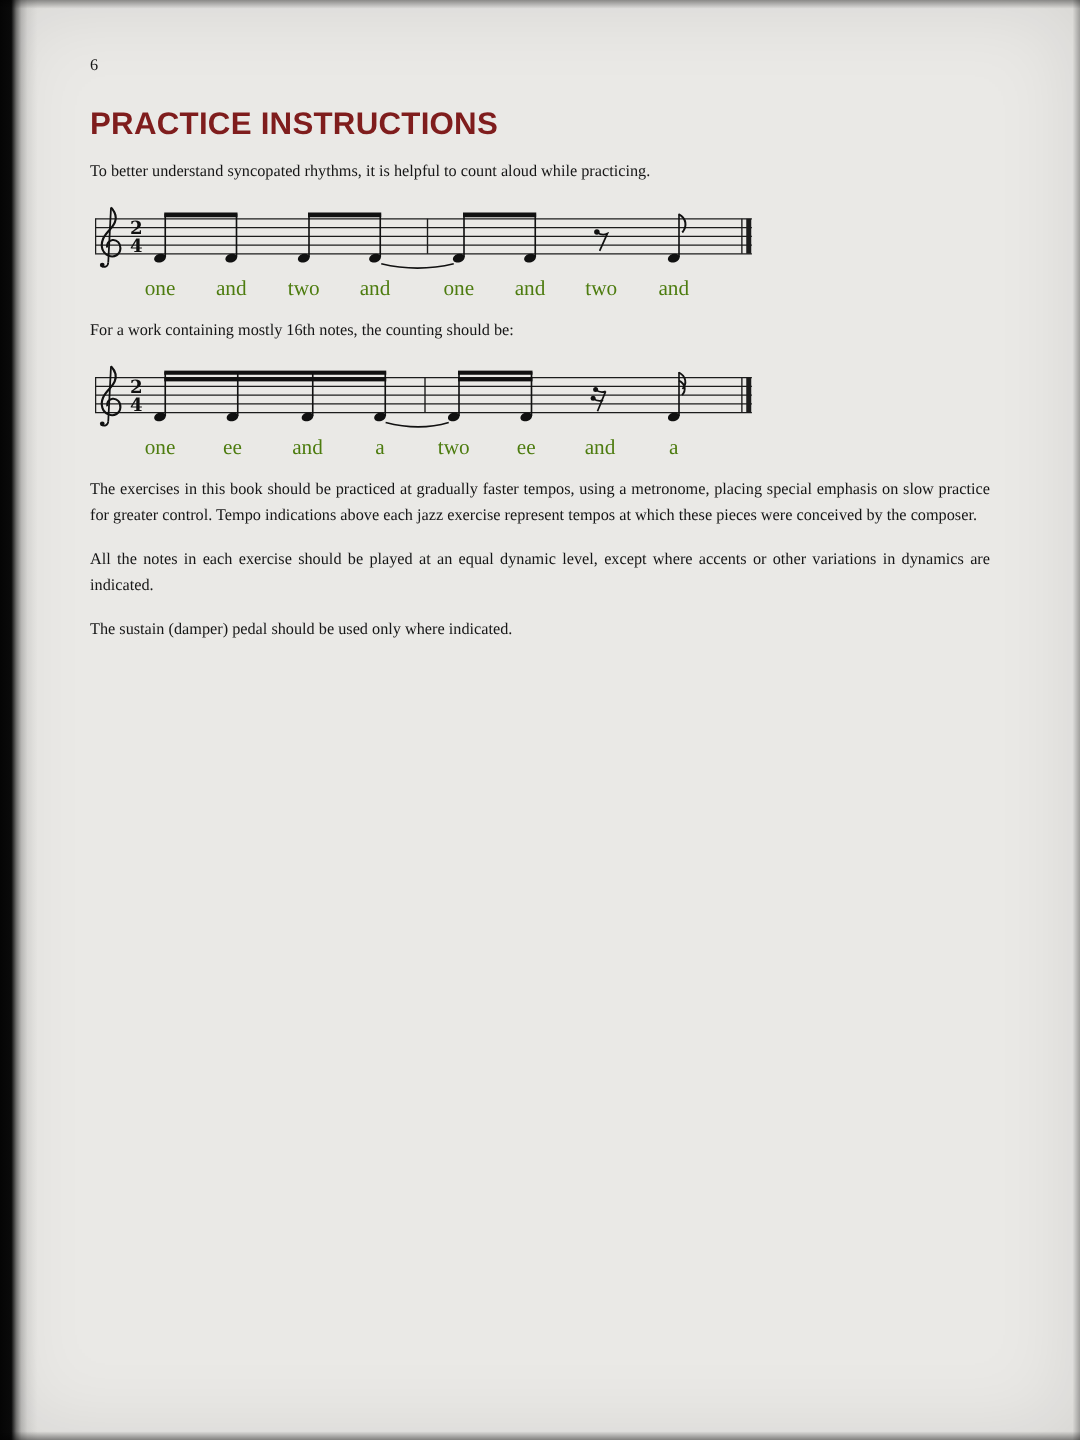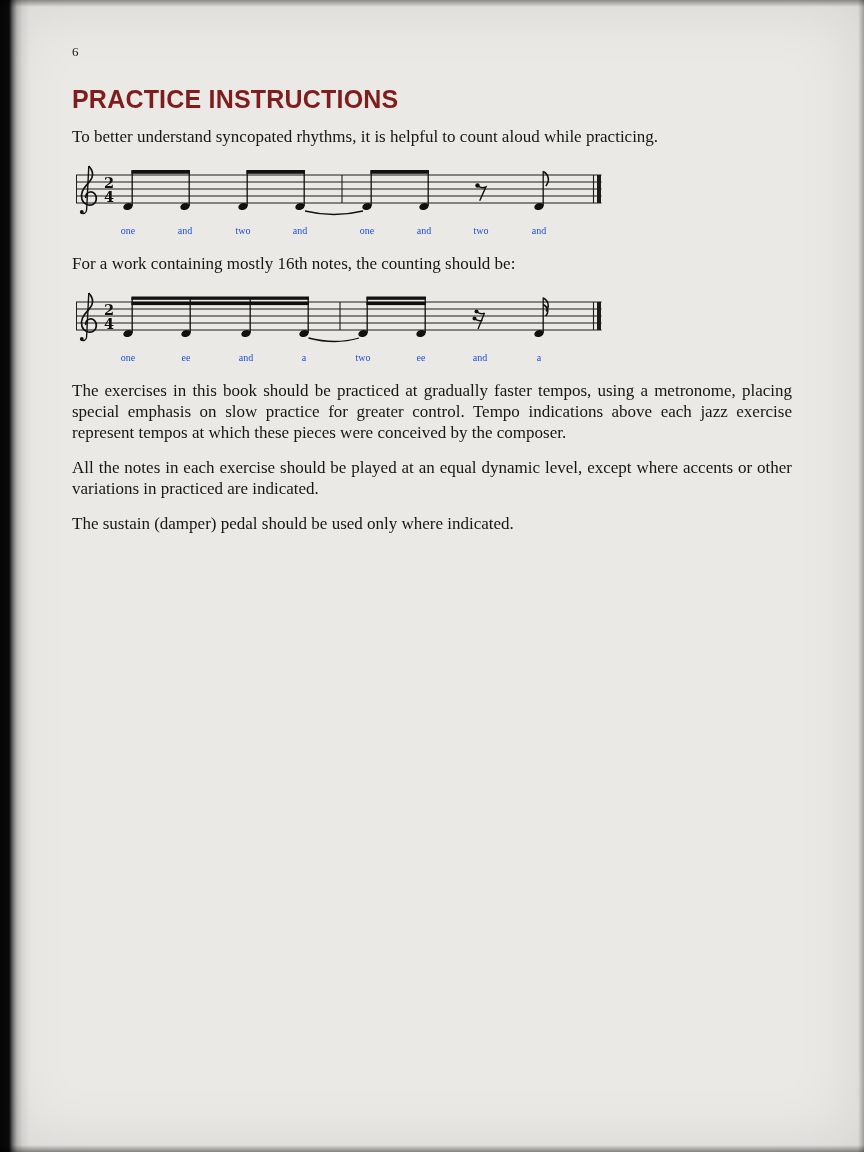--- a/index.html
+++ b/index.html
@@ -23,29 +23,29 @@
   .content{position:absolute;left:72px;top:0;width:720px;padding-top:44px;}
 
   .page-number{font-size:13px;line-height:16px;margin:0 0 26px 0;}
 
   h1.title{
     font-family:"Liberation Sans", sans-serif;
     font-weight:bold;font-size:25px;line-height:26px;
     letter-spacing:.2px;color:#7f1d1d;margin:0 0 14px 0;
   }
 
-  p.body-text{font-size:17px;line-height:21px;margin:0 0 14px 0;}
+  p.body-text{font-size:13px;line-height:21px;margin:0 0 14px 0;}
   p.just{text-align:justify;}
 
   .music-block{width:532px;margin:8px 0 12px 0;}
   .music-block svg{display:block;}
   .counts{position:relative;height:18px;margin-top:4px;width:532px;}
   .cnt{
     position:absolute;top:0;transform:translateX(-50%);
-    font-size:10px;line-height:16px;color:#1d4ed8;white-space:nowrap;
+    font-size:17px;line-height:16px;color:#4d7c0f;white-space:nowrap;
   }
 </style>
 </head>
 <body>
 
 <div class="vignette"></div>
 <div class="edge-left"></div>
 <div class="edge-top"></div>
 <div class="edge-bottom"></div>
 <div class="edge-right"></div>
@@ -194,18 +194,18 @@
       <span class="cnt" style="left:232px">a</span>
       <span class="cnt" style="left:291px">two</span>
       <span class="cnt" style="left:349px">ee</span>
       <span class="cnt" style="left:408px">and</span>
       <span class="cnt" style="left:467px">a</span>
     </div>
   </div>
 
   <p class="body-text just">The exercises in this book should be practiced at gradually faster tempos, using a metronome, placing special emphasis on slow practice for greater control. Tempo indications above each jazz exercise represent tempos at which these pieces were conceived by the composer.</p>
 
-  <p class="body-text just">All the notes in each exercise should be played at an equal dynamic level, except where accents or other variations in practiced are indicated.</p>
+  <p class="body-text just">All the notes in each exercise should be played at an equal dynamic level, except where accents or other variations in dynamics are indicated.</p>
 
   <p class="body-text">The sustain (damper) pedal should be used only where indicated.</p>
 
 
 </div>
 
 </body></html>

